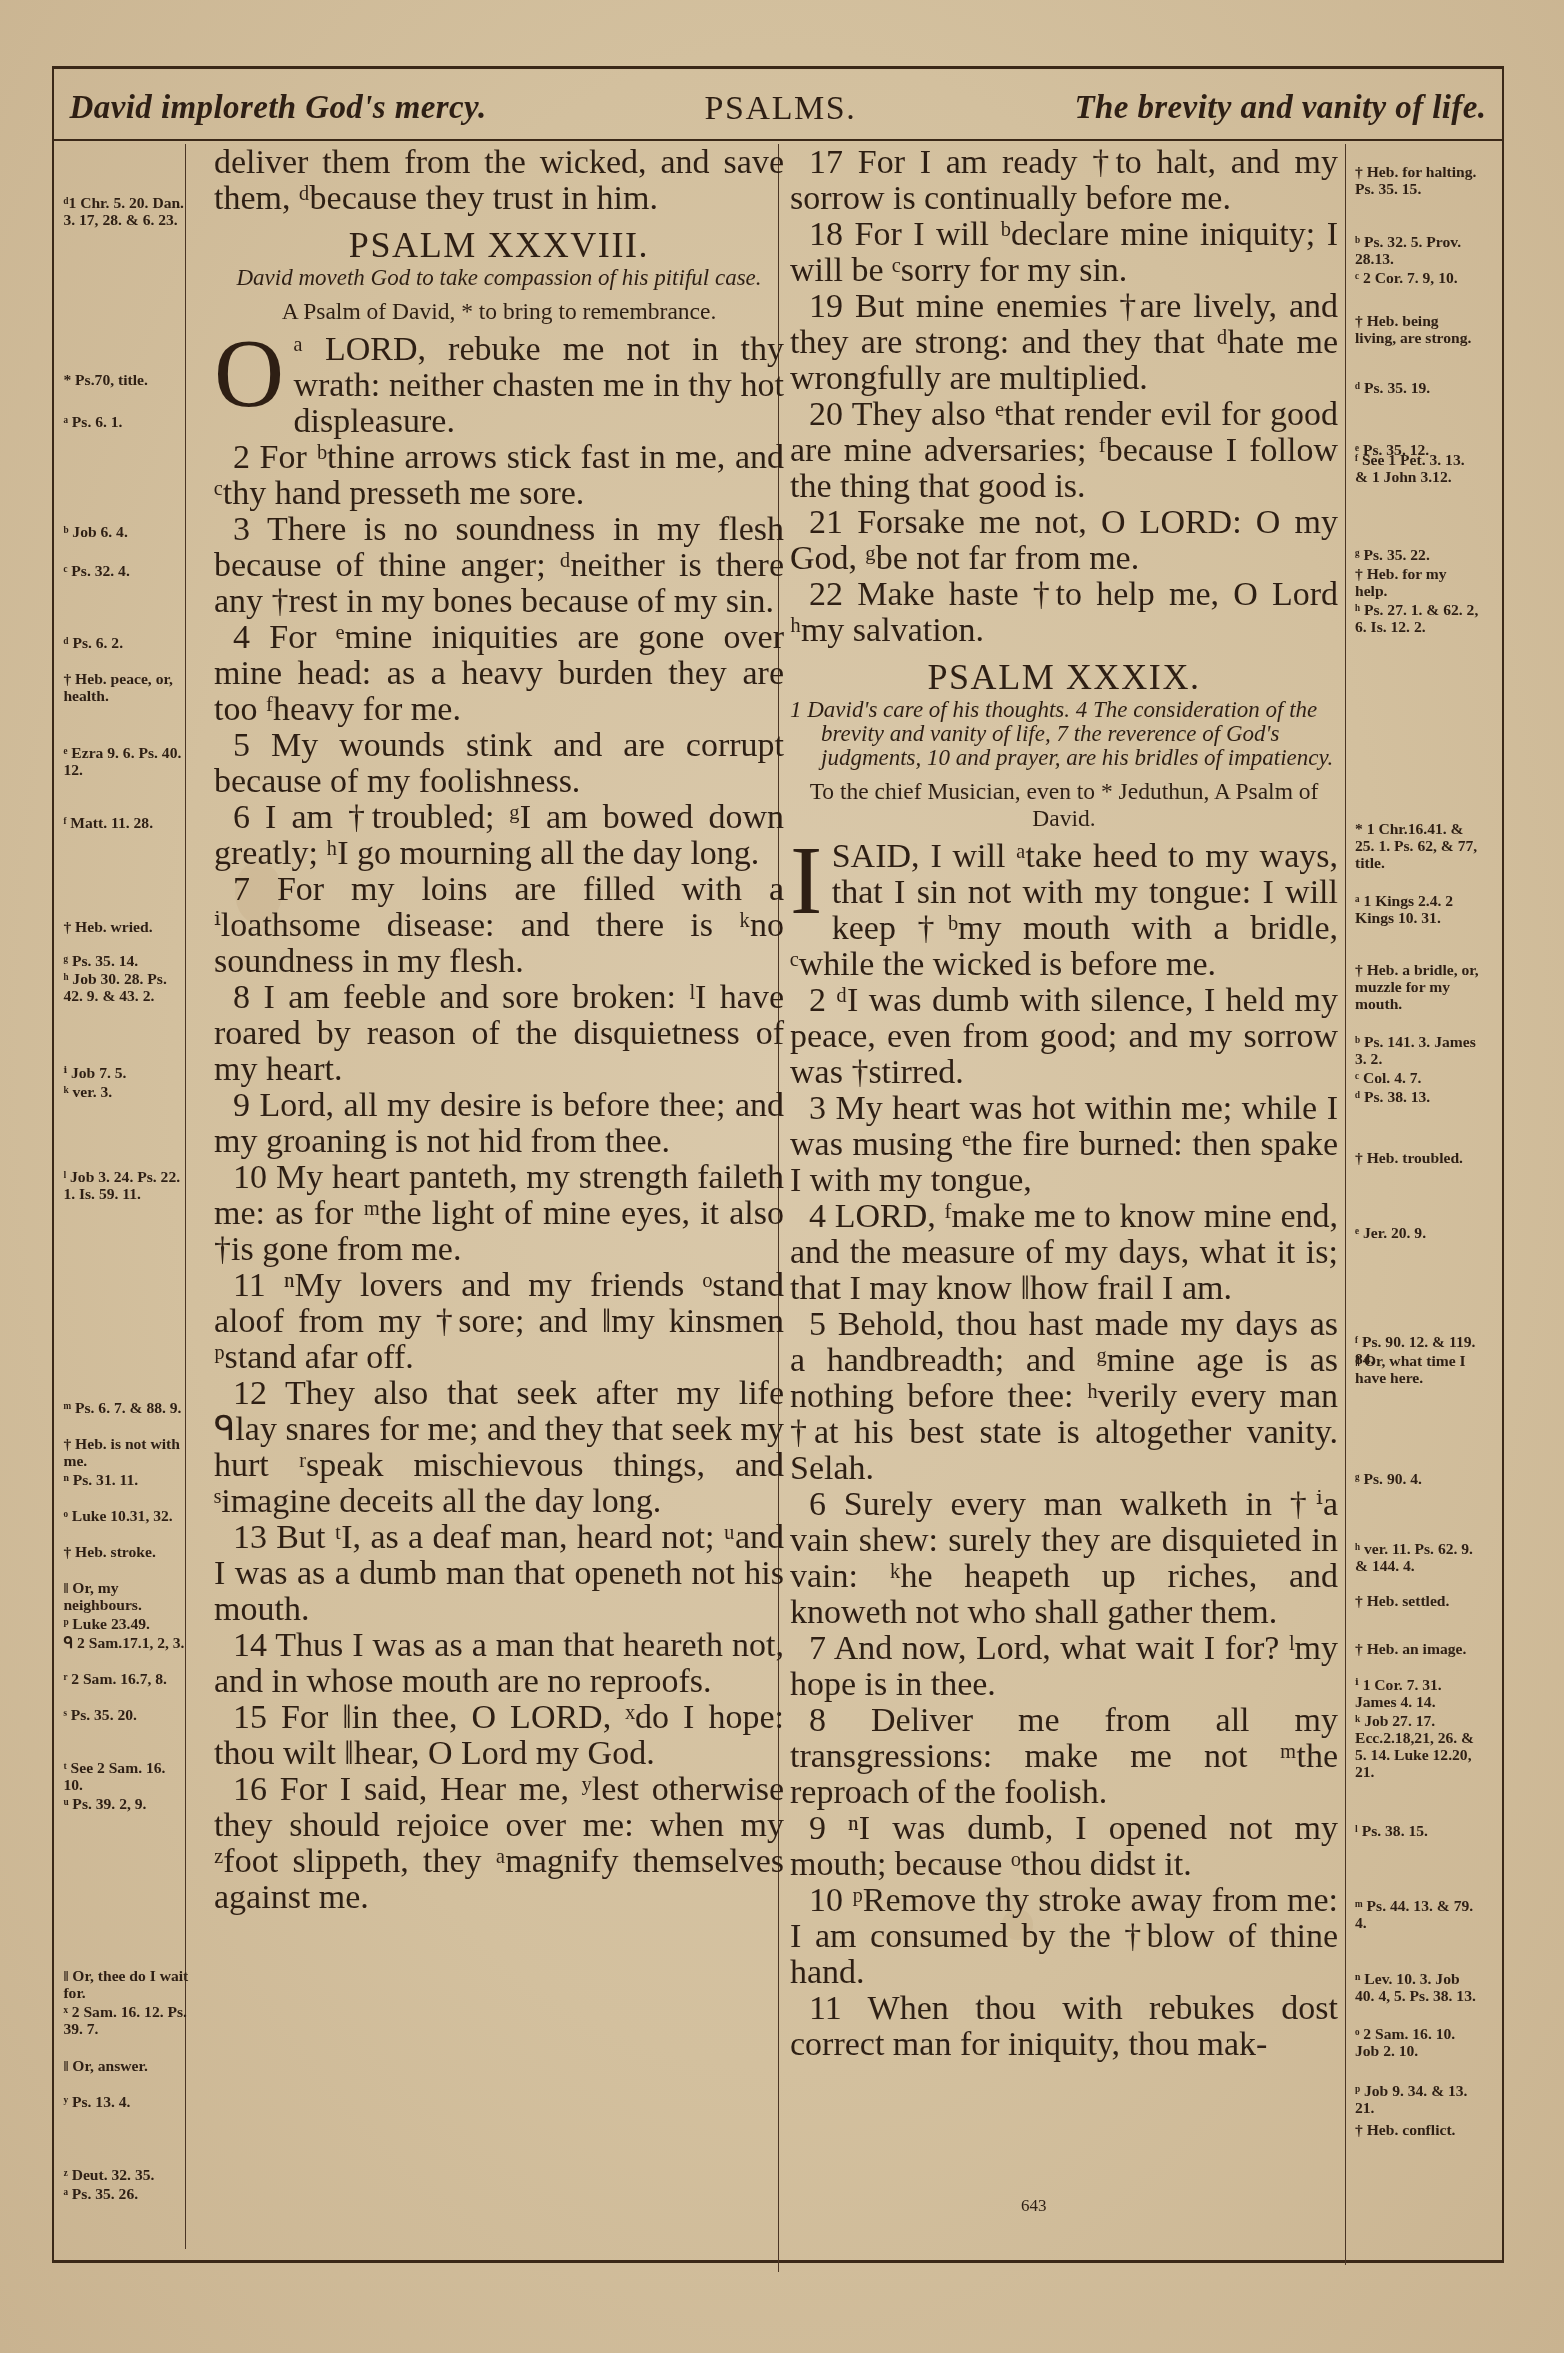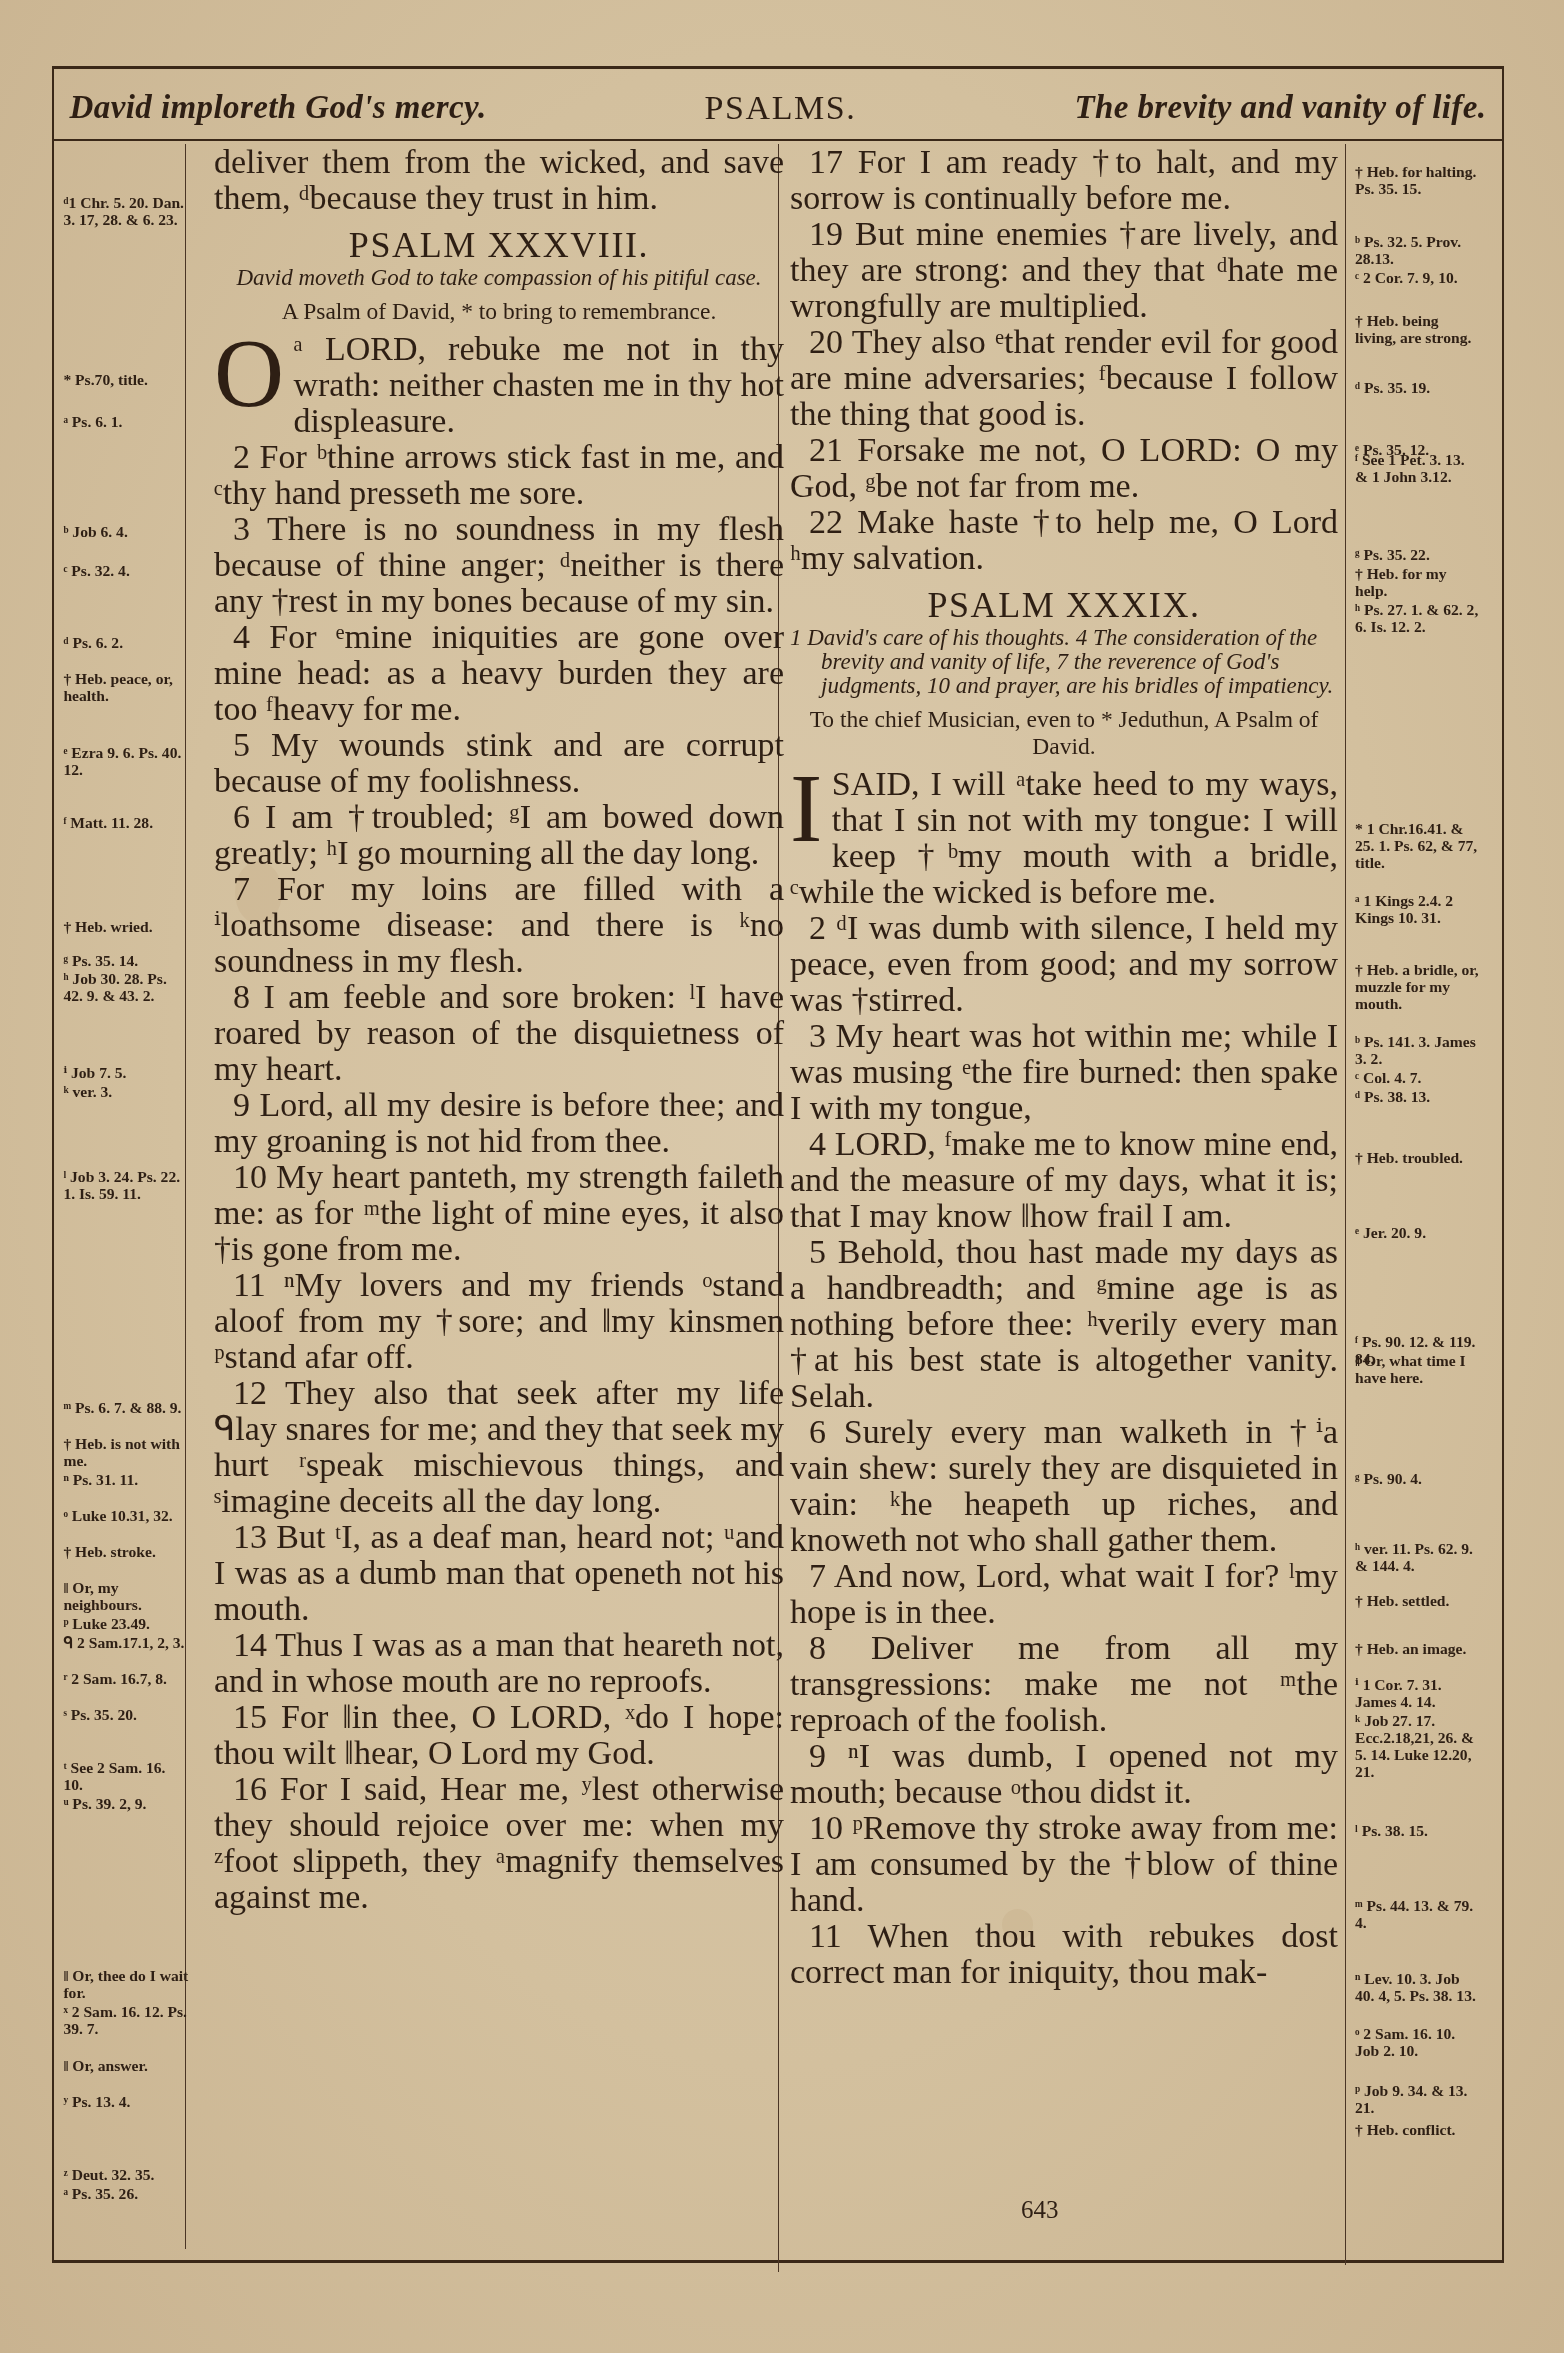--- a/index.html
+++ b/index.html
@@ -34,21 +34,21 @@
   .text-col p { margin:0; text-indent:19px; }
   .text-col p.cont { text-indent:0; }
   .psalm-title { text-align:center; font-size:36px; letter-spacing:1.6px; margin:11px 0 3.1px 0; }
   .psalm-summary { font-style:italic; font-size:23px; line-height:24px; text-align:center; margin:1.6px 0 7.8px 0; }
   .psalm-summary.left { text-align:left; padding-left:31px; text-indent:-31px; }
   .psalm-super { font-size:23.5px; line-height:27px; text-align:center; margin:3.1px 0 6.3px 0; }
   .dropcap-para { text-indent:0 !important; }
   .dropcap {
     float:left; font-size:97px; line-height:75px; margin:4.7px 9.4px 0 0; font-weight:normal;
   }
-  .page-num { position:absolute; font-size:25px; }
+  .page-num { position:absolute; font-size:17px; }
   .stain { position:absolute; border-radius:50%; background:rgba(150,110,70,0.08); }
 </style>
 </head>
 <body>
 
 <div class="stain" style="left:235px;top:861px;width:47px;height:63px;"></div>
 <div class="stain" style="left:1002px;top:1909px;width:31px;height:31px;"></div>
 
 <div class="frame">
 
@@ -120,20 +120,21 @@
     <p><span>11</span> <span>ⁿMy lovers and my friends ᵒstand aloof from my †sore; and ‖my kinsmen ᵖstand afar off.</span></p>
     <p><span>12</span> <span>They also that seek after my life ᑫlay snares for me; and they that seek my hurt ʳspeak mischievous things, and ˢimagine deceits all the day long.</span></p>
     <p><span>13</span> <span>But ᵗI, as a deaf man, heard not; ᵘand I was as a dumb man that openeth not his mouth.</span></p>
     <p><span>14</span> <span>Thus I was as a man that heareth not, and in whose mouth are no reproofs.</span></p>
     <p><span>15</span> <span>For ‖in thee, O LORD, ˣdo I hope: thou wilt ‖hear, O Lord my God.</span></p>
     <p><span>16</span> <span>For I said, Hear me, ʸlest otherwise they should rejoice over me: when my ᶻfoot slippeth, they ᵃmagnify themselves against me.</span></p>
   </div>
 
   <div class="text-col" style="left:736px; top:75px; width:548px;">
     <p><span>17</span> <span>For I am ready †to halt, and my sorrow is continually before me.</span></p>
+    <p><span>18</span> <span>For I will ᵇdeclare mine iniquity; I will be ᶜsorry for my sin.</span></p>
     <p><span>19</span> <span>But mine enemies †are lively, and they are strong: and they that ᵈhate me wrongfully are multiplied.</span></p>
     <p><span>20</span> <span>They also ᵉthat render evil for good are mine adversaries; ᶠbecause I follow the thing that good is.</span></p>
     <p><span>21</span> <span>Forsake me not, O LORD: O my God, ᵍbe not far from me.</span></p>
     <p><span>22</span> <span>Make haste †to help me, O Lord ʰmy salvation.</span></p>
     <div class="psalm-title">PSALM XXXIX.</div>
     <div class="psalm-summary left">1 David's care of his thoughts. 4 The consideration of the brevity and vanity of life, 7 the reverence of God's judgments, 10 and prayer, are his bridles of impatiency.</div>
     <div class="psalm-super">To the chief Musician, even to * Jeduthun, A Psalm of David.</div>
     <p class="dropcap-para">
       <span class="dropcap">I</span>
       <span>SAID, I will ᵃtake heed to my ways, that I sin not with my tongue: I will keep †ᵇmy mouth with a bridle, ᶜwhile the wicked is before me.</span>

